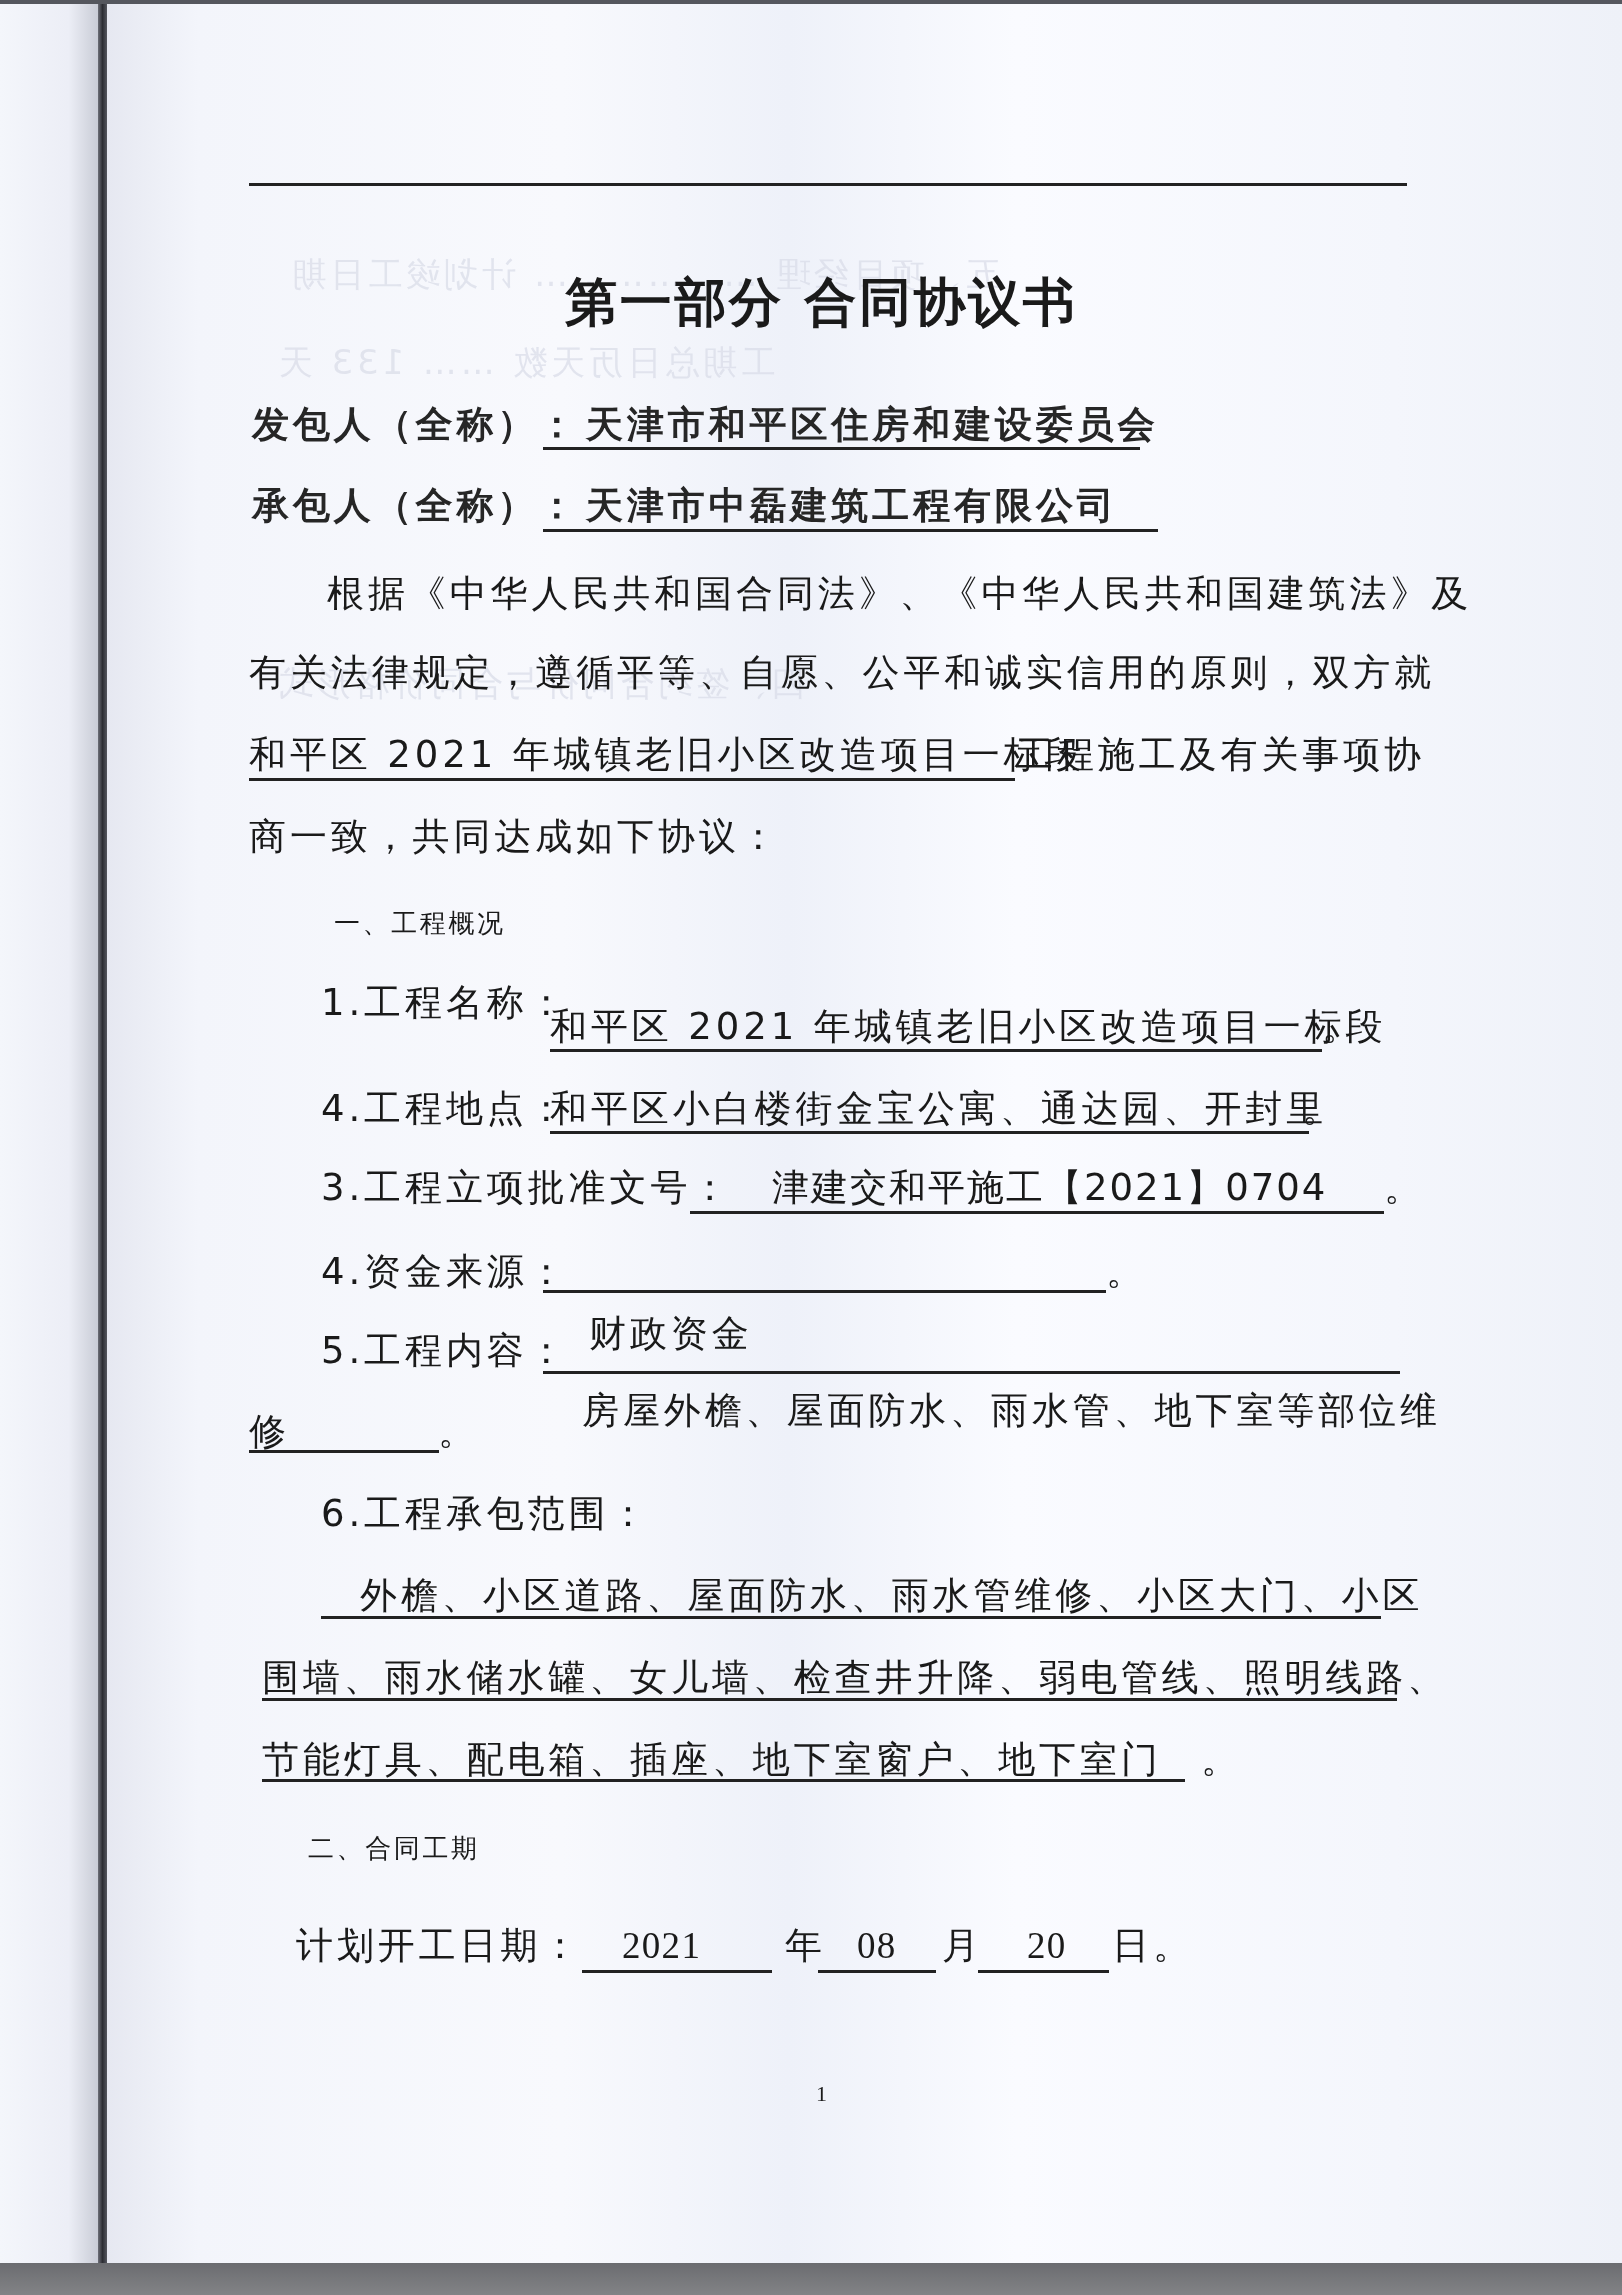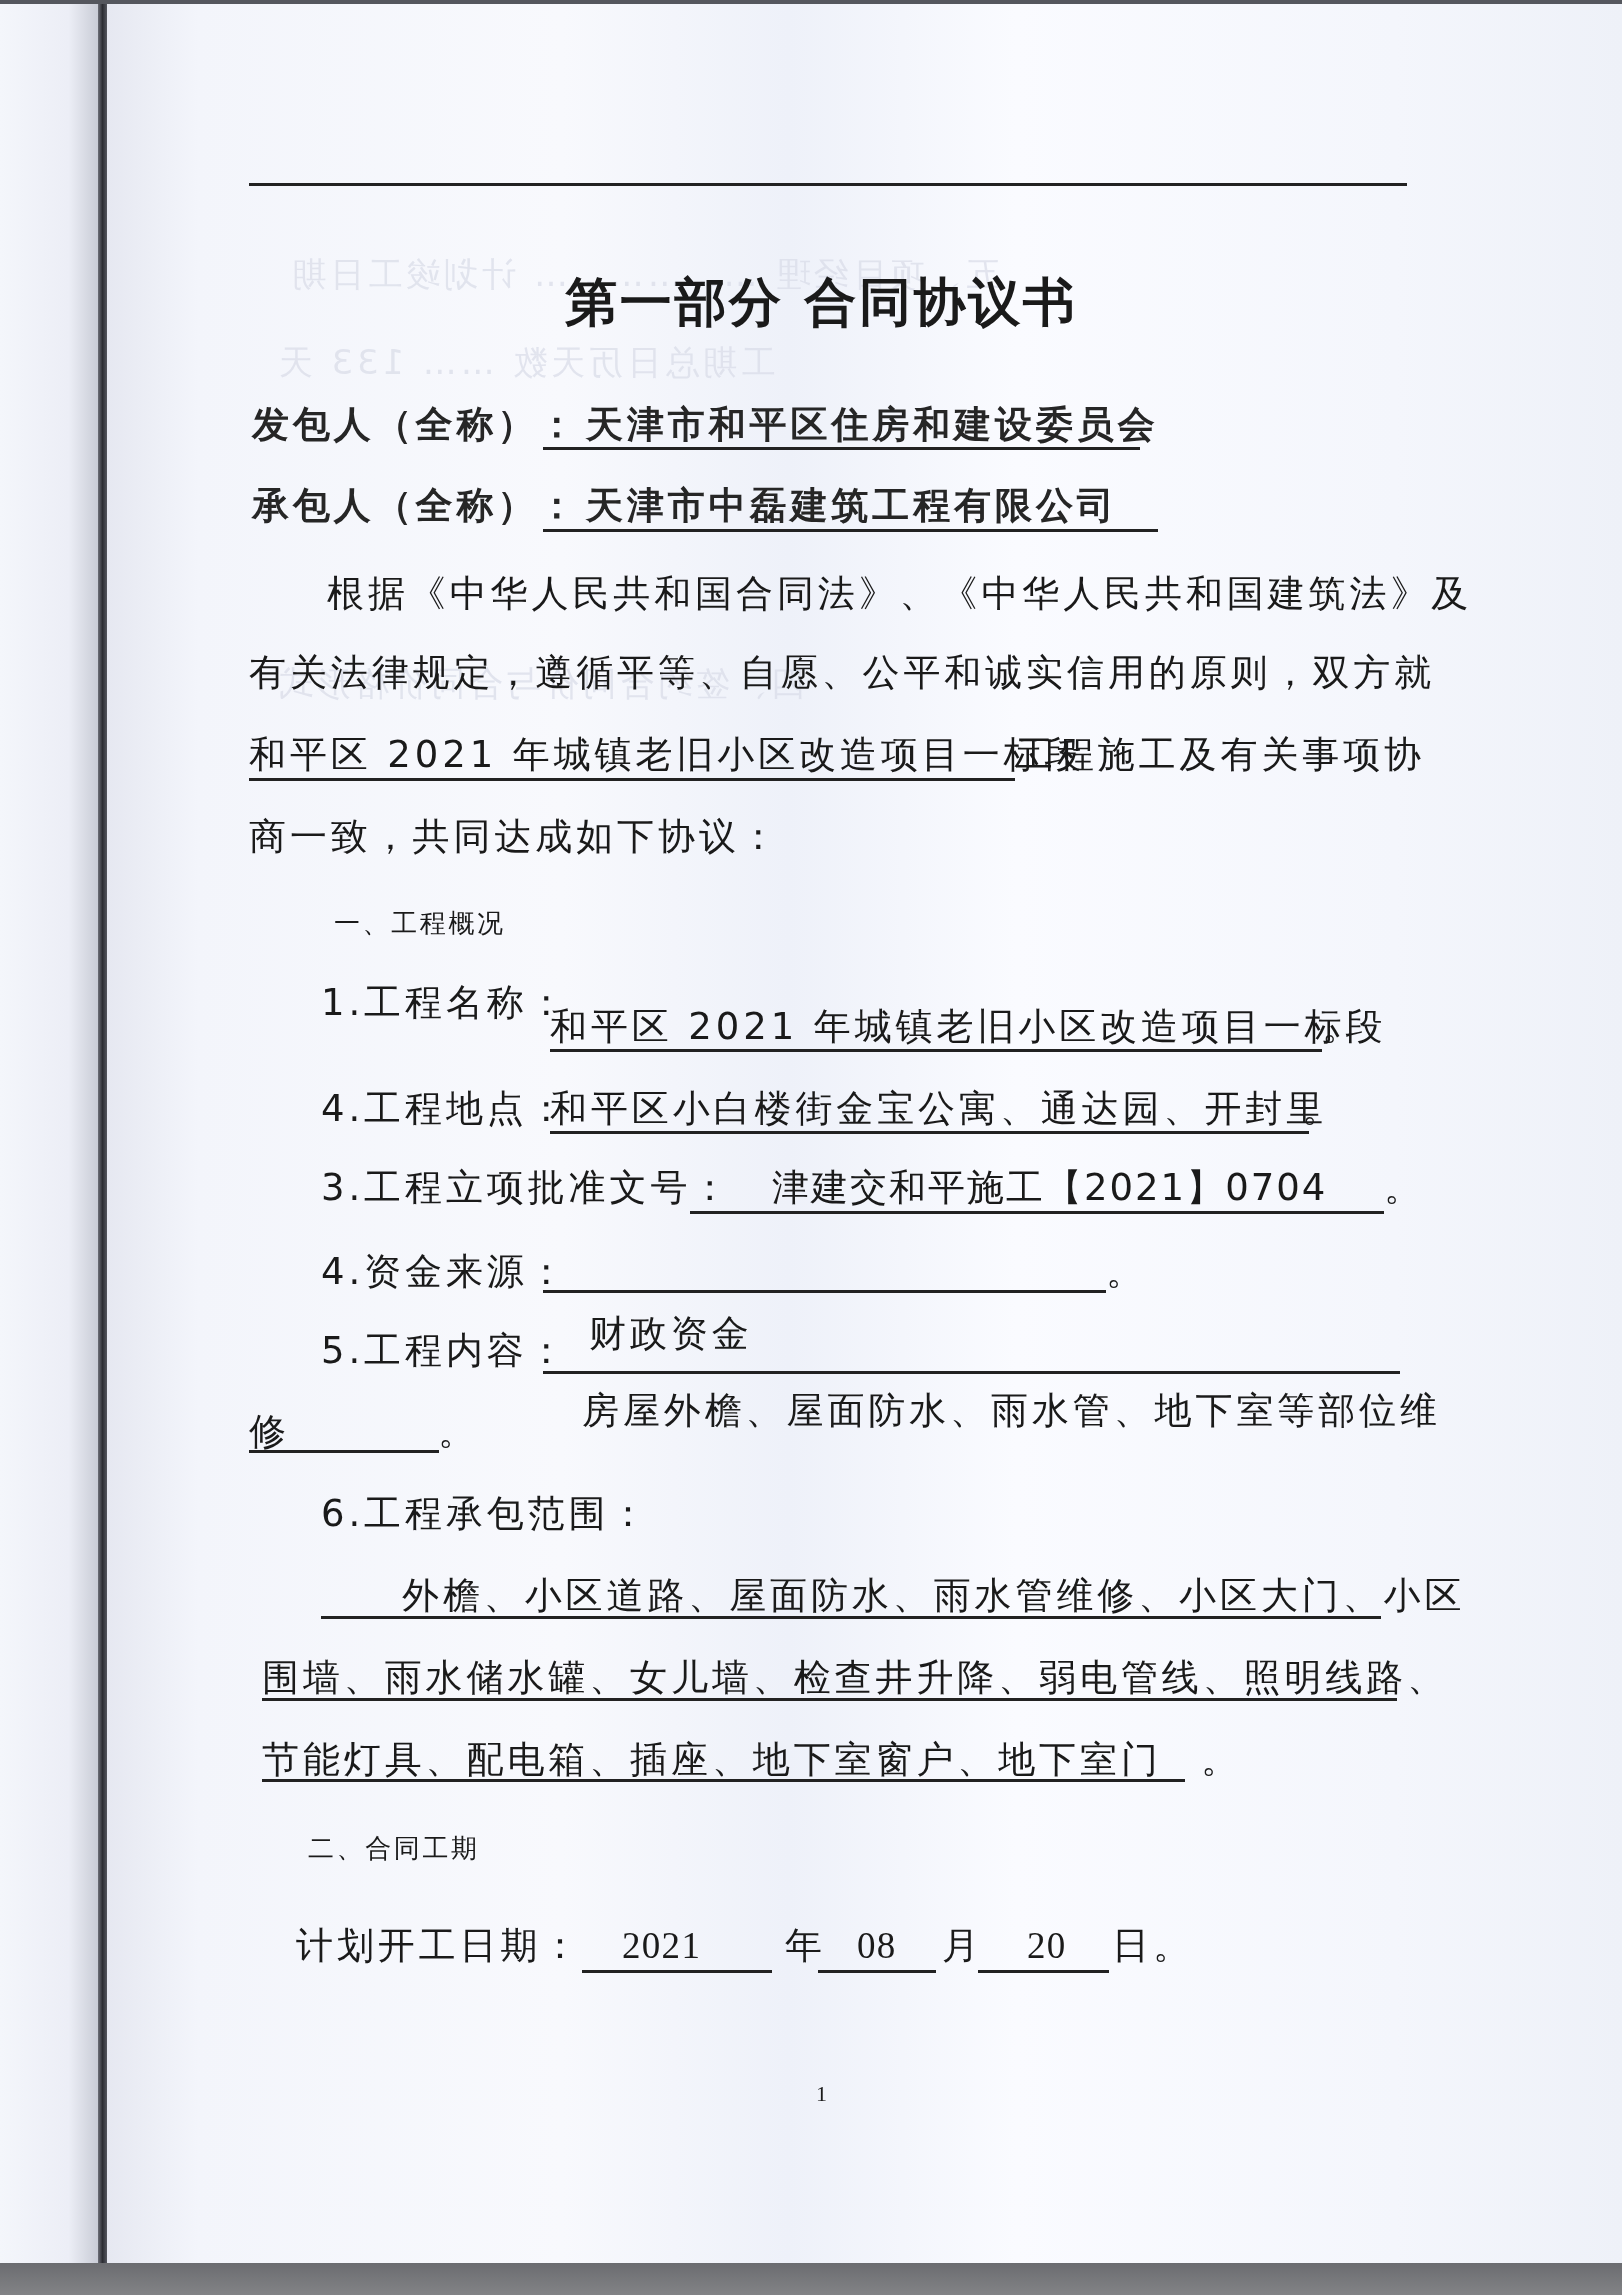--- a/index.html
+++ b/index.html
@@ -76,21 +76,21 @@
 
 <div class="t" style="left:321px;top:1332px;">5.工程内容：</div>
 <div class="t" style="left:582px;top:1392px;">房屋外檐、屋面防水、雨水管、地下室等部位维</div>
 <div class="u thin" style="left:543px;top:1371px;width:857px;"></div>
 <div class="t" style="left:249px;top:1413px;">修</div>
 <div class="u thin" style="left:249px;top:1450px;width:190px;"></div>
 <div class="t" style="left:438px;top:1413px;">。</div>
 
 <div class="t" style="left:321px;top:1495px;">6.工程承包范围：</div>
 
-<div class="t" style="left:360px;top:1577px;margin-left:42px;">外檐、小区道路、屋面防水、雨水管维修、小区大门、小区</div>
+<div class="t" style="left:360px;top:1577px;">外檐、小区道路、屋面防水、雨水管维修、小区大门、小区</div>
 <div class="u thin" style="left:321px;top:1616px;width:1060px;"></div>
 <div class="t" style="left:262px;top:1659px;">围墙、雨水储水罐、女儿墙、检查井升降、弱电管线、照明线路、</div>
 <div class="u thin" style="left:262px;top:1698px;width:1135px;"></div>
 <div class="t" style="left:262px;top:1741px;">节能灯具、配电箱、插座、地下室窗户、地下室门</div>
 <div class="u thin" style="left:262px;top:1779px;width:923px;"></div>
 <div class="t" style="left:1201px;top:1741px;">。</div>
 
 <div class="t heading" style="left:308px;top:1835px;">二、合同工期</div>
 
 <div class="t" style="left:296px;top:1927px;text-align:right;">计划开工日期：</div>

